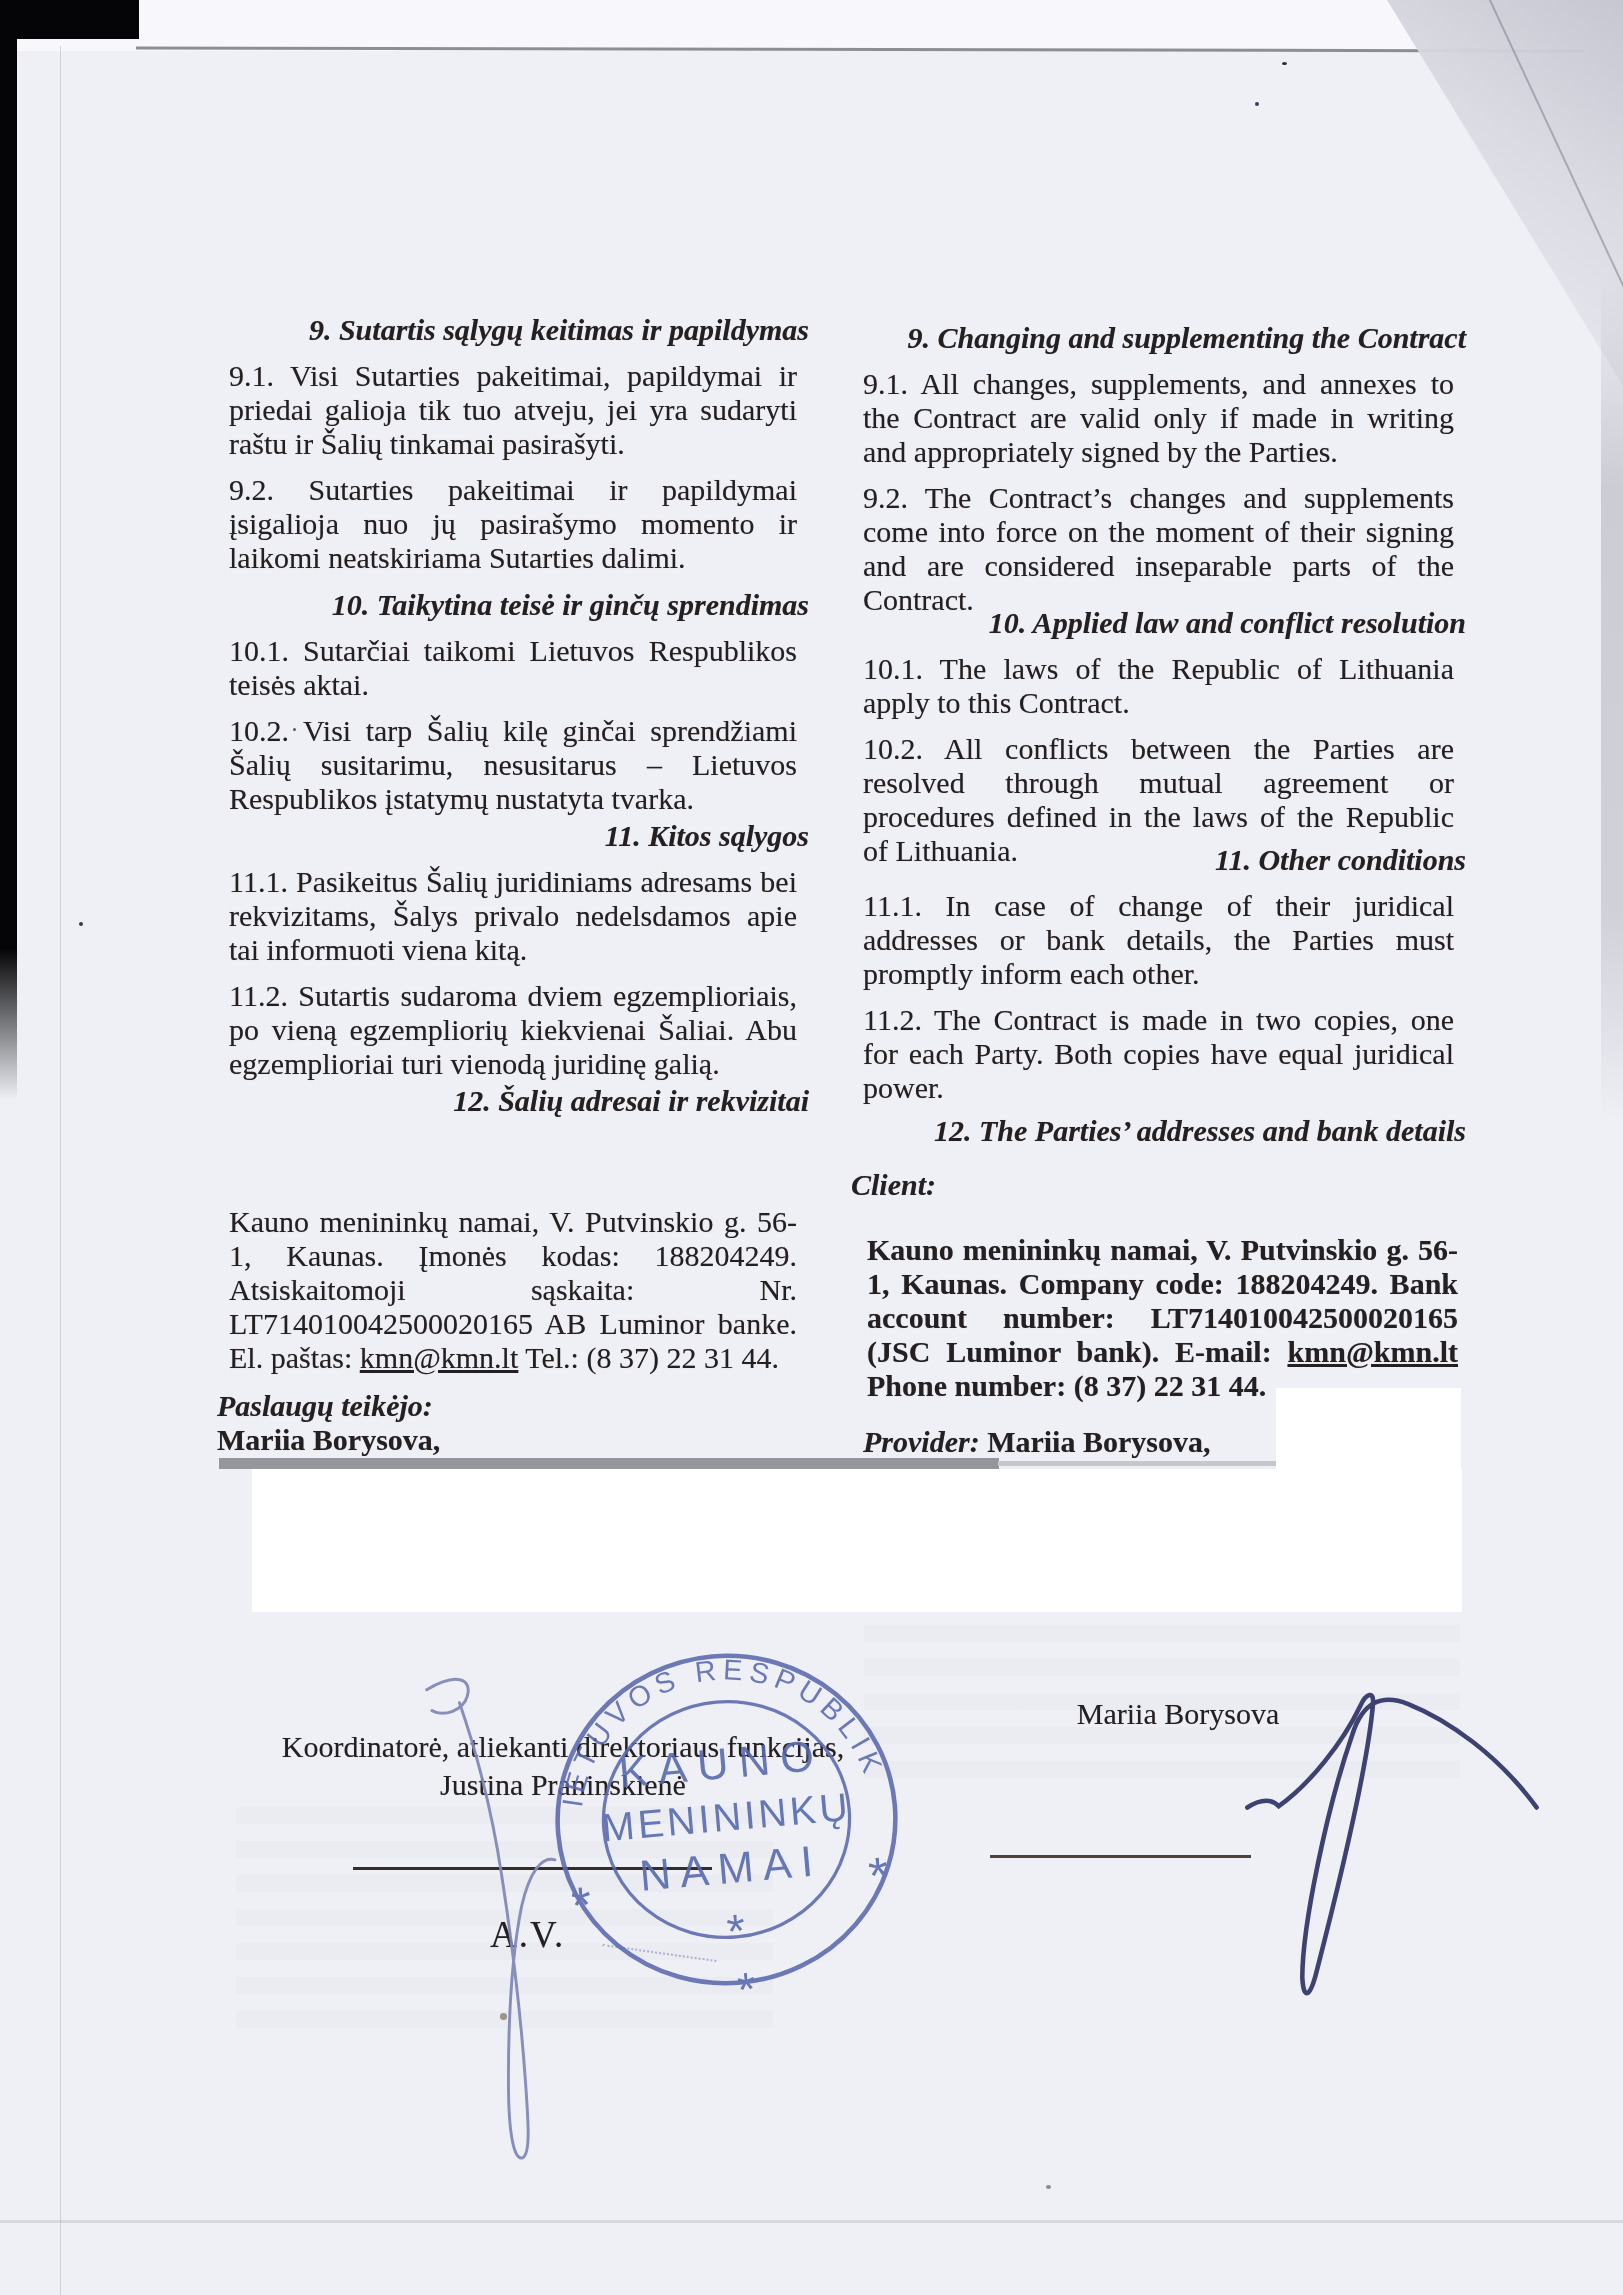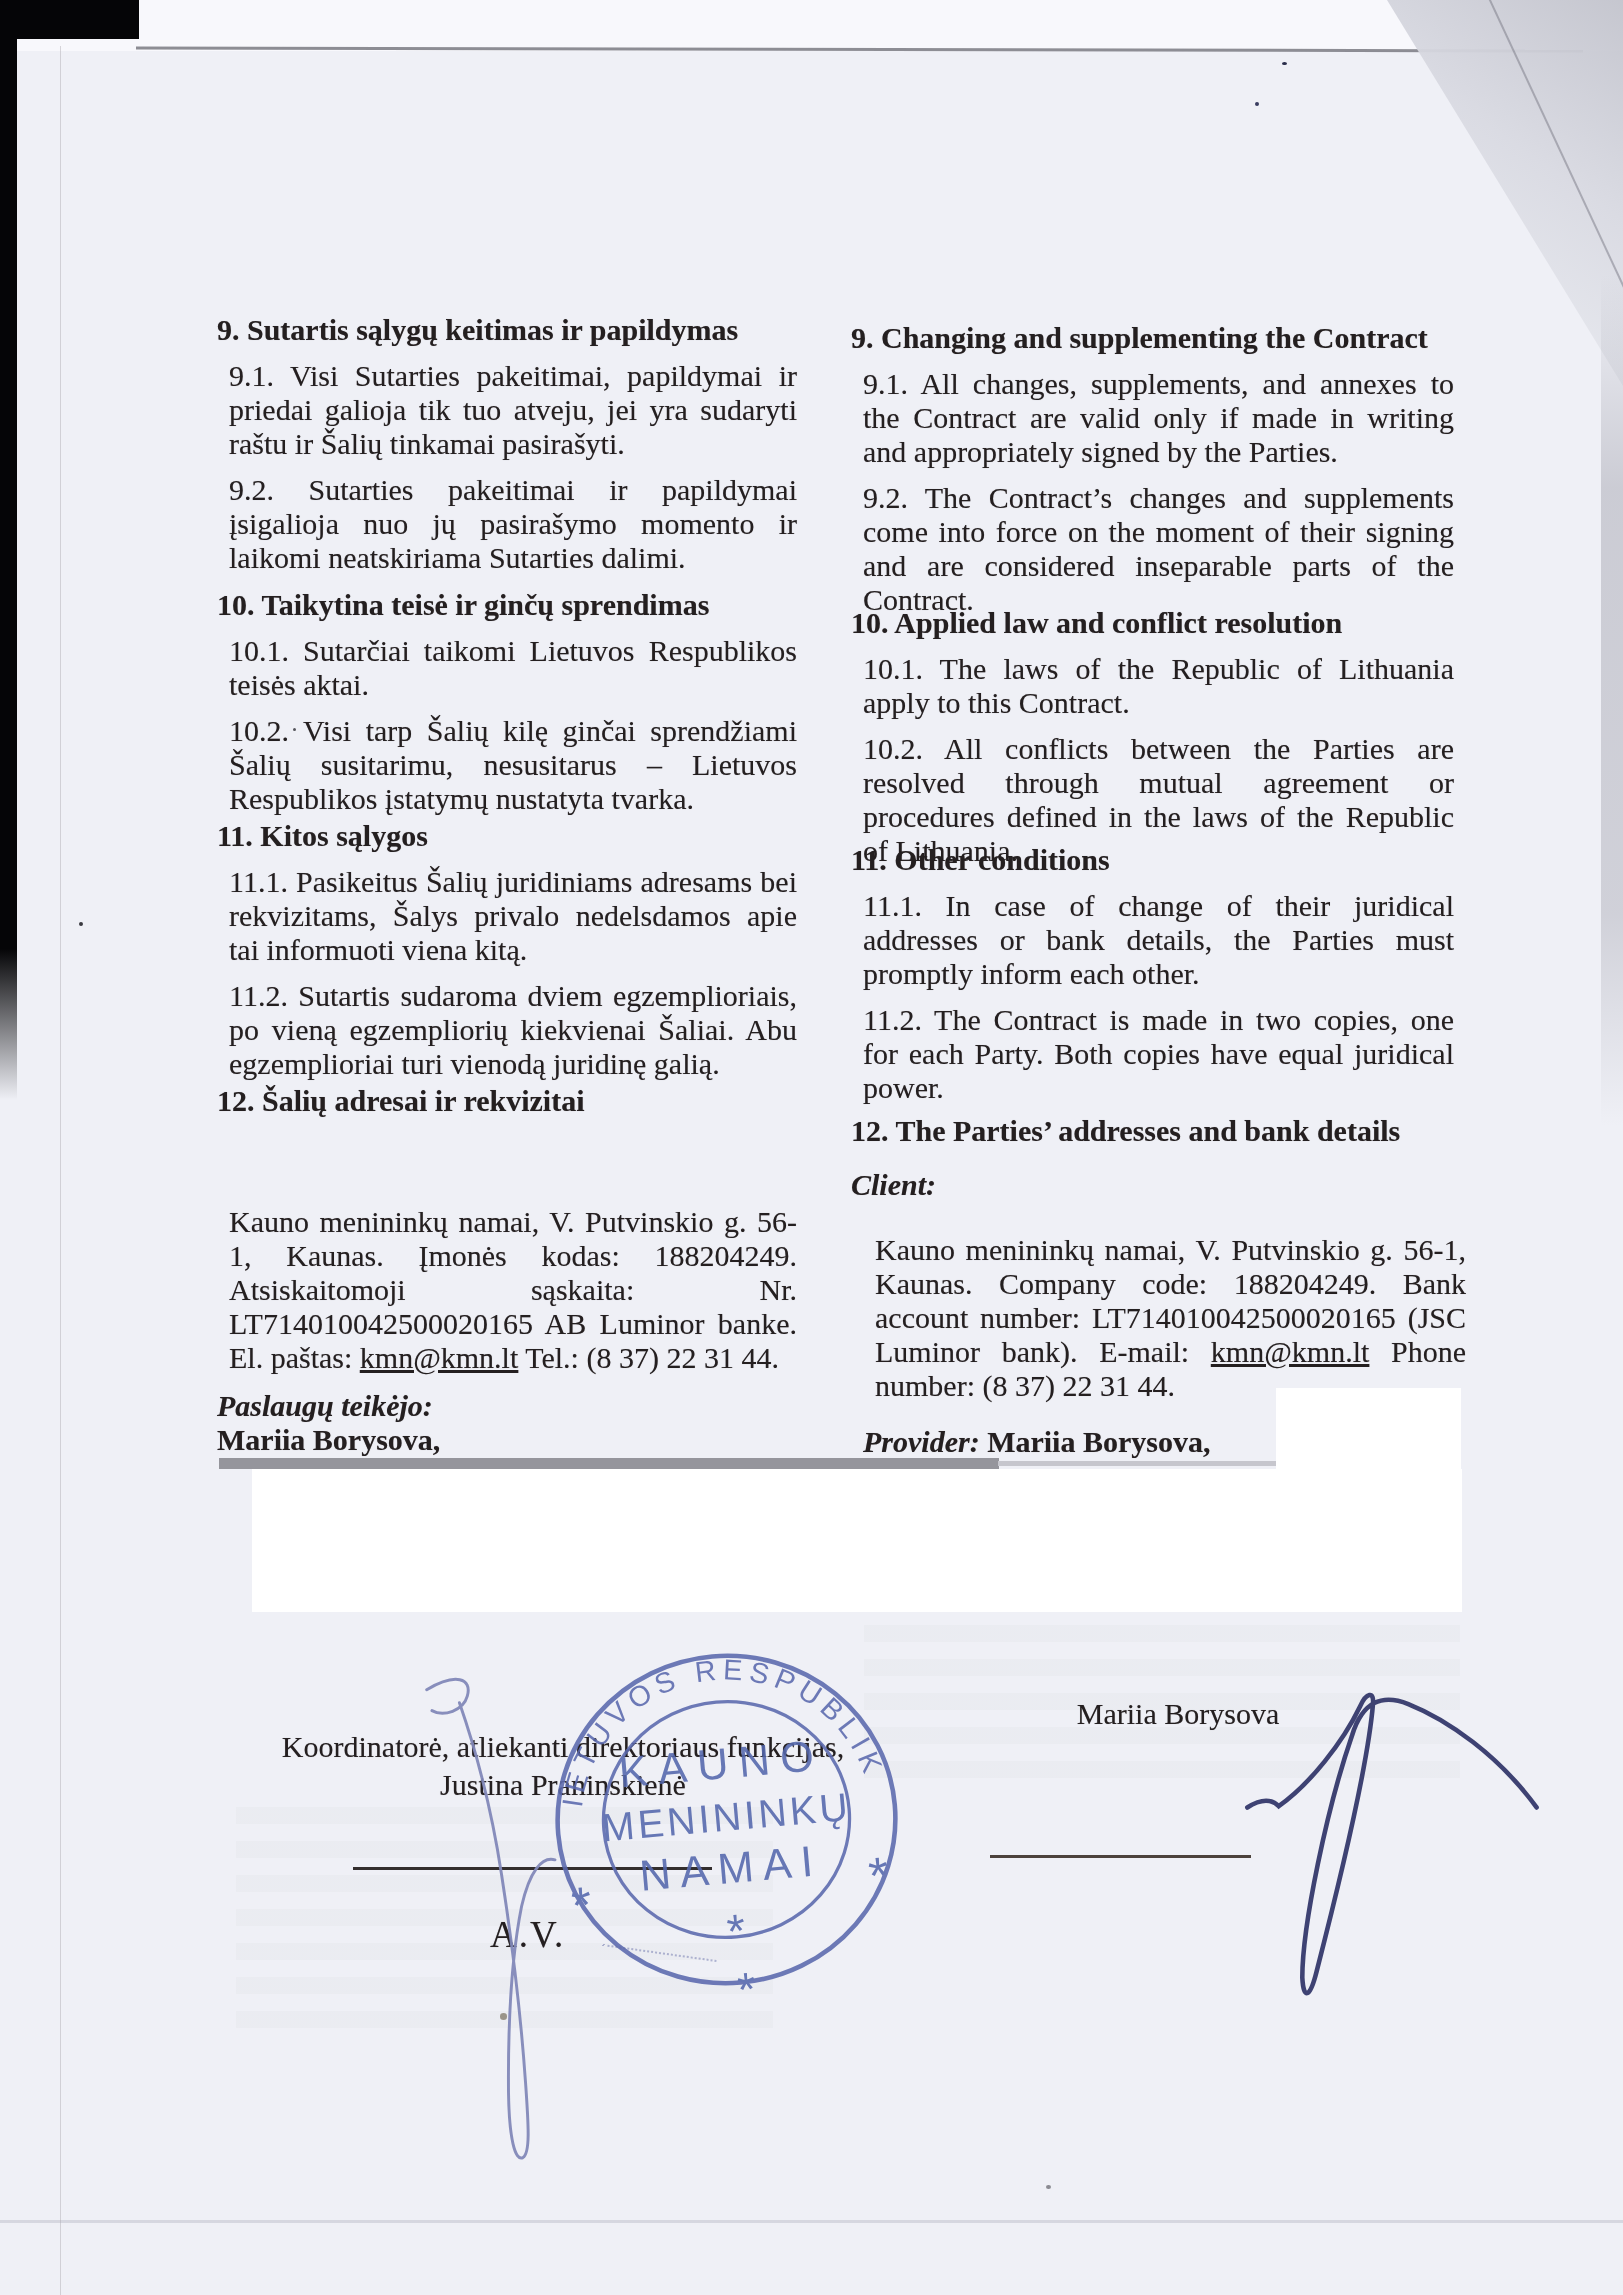--- a/index.html
+++ b/index.html
@@ -26,21 +26,21 @@
   .crease{position:absolute;left:0;top:2220px;width:1623px;height:2.6px;background:rgba(168,170,184,.35);}
   .speck{position:absolute;border-radius:50%;}
   .bleed{position:absolute;opacity:.05;
     background:repeating-linear-gradient(180deg,rgba(100,115,100,.65) 0 17px,rgba(100,115,100,0) 17px 34px);}
   .stamp-dots{position:absolute;left:602px;top:1952px;width:115px;height:0;
     border-top:2.6px dotted rgba(95,105,165,.45);transform:rotate(8deg);}
   
   .col{position:absolute;}
   .blk{position:absolute;font-size:30px;line-height:34px;text-align:justify;
     text-shadow:0 0 0.7px rgba(35,28,28,.4);}
-  .blk .h{font-weight:bold;text-align:left;}
+  .blk .h{font-weight:bold;font-style:italic;text-align:right;}
   .blk p{margin:12px;}
   .label{font-weight:bold;font-style:italic;text-align:left;}
   .b{font-weight:bold;}
   .bi{font-weight:bold;font-style:italic;}
   .u{text-decoration:underline;}
   
   .redact-strip1{position:absolute;left:219px;top:1458px;width:780px;height:10.5px;background:#95959c;}
   .redact-strip2{position:absolute;left:998px;top:1461px;width:463px;height:5.2px;background:#c6c6cd;}
   .redact-white{position:absolute;left:252px;top:1469px;width:1210px;height:143px;background:#ffffff;}
   .redact-white-ext{position:absolute;left:1276px;top:1388px;width:185px;height:82px;background:#ffffff;}
@@ -133,21 +133,21 @@
       <p>11.1. In case of change of their juridical addresses or bank details, the Parties must promptly inform each other.</p>
       <p>11.2. The Contract is made in two copies, one for each Party. Both copies have equal juridical power.</p>
     </div>
 
     <div class="blk" style="top:1114px;left:0;width:615px;">
       <div class="h">12. The Parties’ addresses and bank details</div>
     </div>
 
     <div class="blk label" style="top:1168px;left:0;width:615px;">Client:</div>
 
-    <div class="blk" style="top:1221px;left:12px;width:615px;">
+    <div class="blk" style="top:1221px;left:4px;width:615px;font-weight:bold;">
       <p><span>Kauno menininkų namai, V. Putvinskio g. 56-1, Kaunas. Company code: 188204249. Bank account number: LT714010042500020165 (JSC Luminor bank). E-mail: </span><span class="u">kmn@kmn.lt</span><span> Phone number: (8 37) 22 31 44.</span></p>
     </div>
 
     <div class="blk" style="top:1413px;left:0;width:615px;text-align:left;">
       <p><span class="bi">Provider:</span><span class="b"> Mariia Borysova,</span></p>
     </div>
   </div>
 
   <div class="redact-strip1"></div>
   <div class="redact-strip2"></div>

